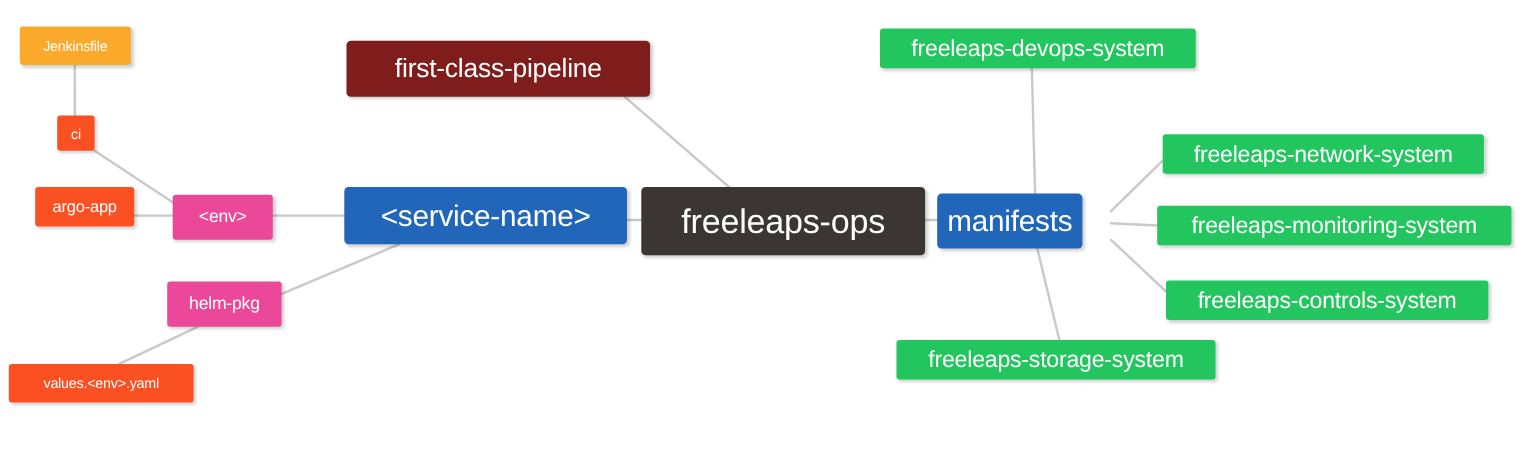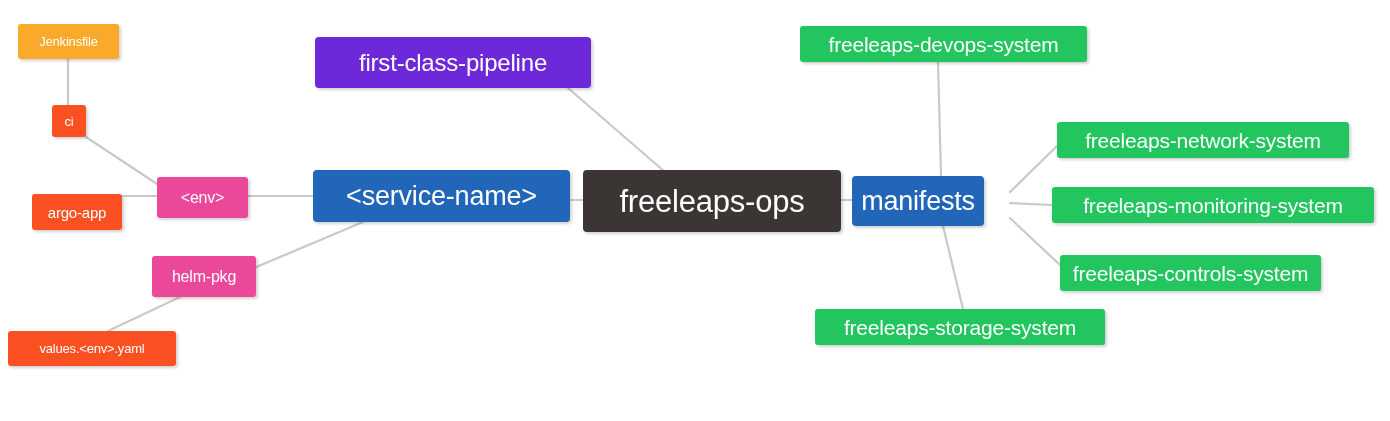--- a/index.html
+++ b/index.html
@@ -51,21 +51,21 @@
     border-radius: 4px;
     text-align: center;
   }
   .tier-hub {
     font-size: 27px;
     background: #2166b8;
     border-radius: 4px;
   }
   .tier-branch {
     font-size: 24px;
-    background: #6d28d9;
+    background: #7f1d1d;
     border-radius: 4px;
   }
   .tier-leaf {
     font-size: 21px;
     background: #22c55e;
   }
   .tier-leaf-sm {
     font-size: 16px;
     background: #ec4899;
     text-align: right;
@@ -123,21 +123,21 @@
   </svg>
 
   <div class="node tier-warn" style="left:18px; top:24px; width:101px; height:35px;">
     <span>Jenkinsfile</span>
   </div>
 
   <div class="node tier-file-tiny" style="left:52px; top:105px; width:34px; height:32px;">
     <span>ci</span>
   </div>
 
-  <div class="node tier-file" style="left:32px; top:194px; width:90px; height:36px;">
+  <div class="node tier-file" style="left:32px; top:170px; width:90px; height:36px;">
     <span>argo-app</span>
   </div>
 
   <div class="node tier-leaf-sm" style="left:157px; top:177px; width:91px; height:41px;">
     <span>&lt;env&gt;</span>
   </div>
 
   <div class="node tier-leaf-sm" style="left:152px; top:256px; width:104px; height:41px;">
     <span>helm-pkg</span>
   </div>
@@ -167,21 +167,21 @@
   </div>
 
   <div class="node tier-leaf" style="left:1057px; top:110px; width:292px; height:36px;margin-top:12px;">
     <span>freeleaps-network-system</span>
   </div>
 
   <div class="node tier-leaf" style="left:1052px; top:187px; width:322px; height:36px;">
     <span>freeleaps-monitoring-system</span>
   </div>
 
-  <div class="node tier-leaf" style="left:1060px; top:255px; width:261px; height:36px;">
+  <div class="node tier-leaf" style="left:1060px; top:255px; width:293px; height:36px;">
     <span>freeleaps-controls-system</span>
   </div>
 
   <div class="node tier-leaf" style="left:815px; top:309px; width:290px; height:36px;justify-content:center;">
     <span>freeleaps-storage-system</span>
   </div>
 
 </div>
 
 </body></html>

